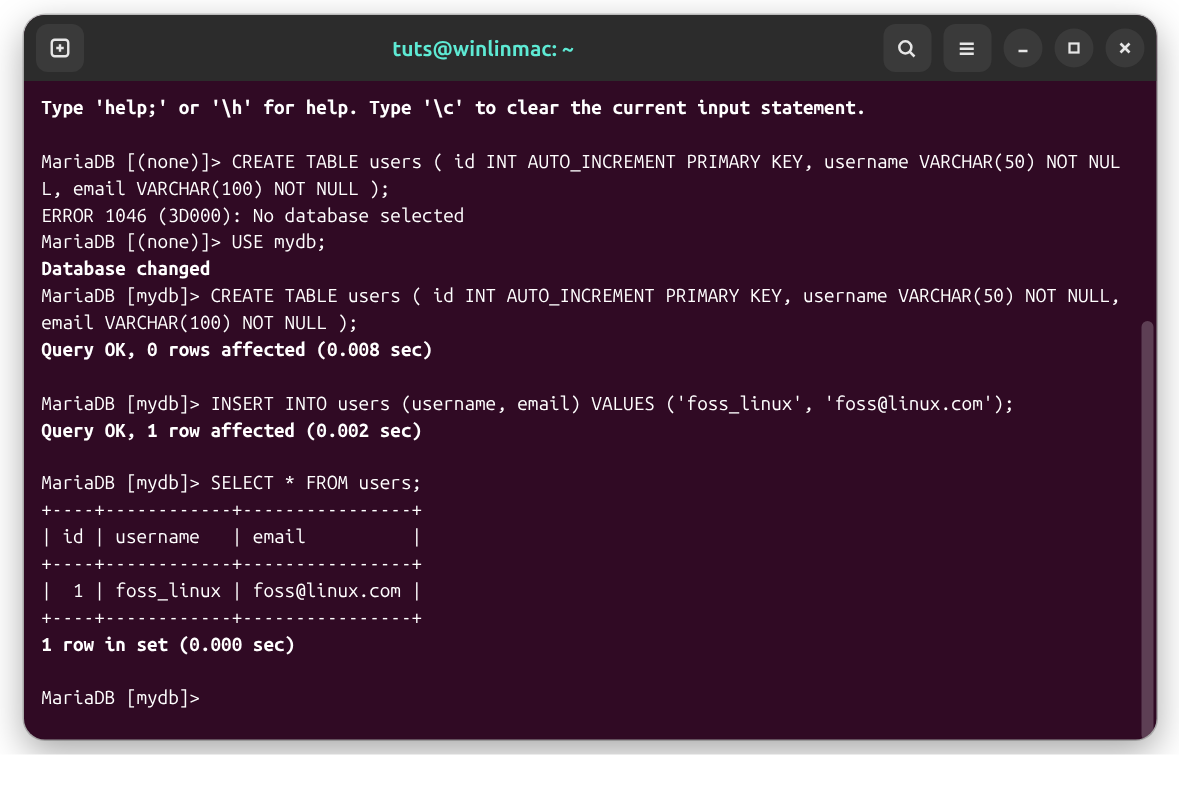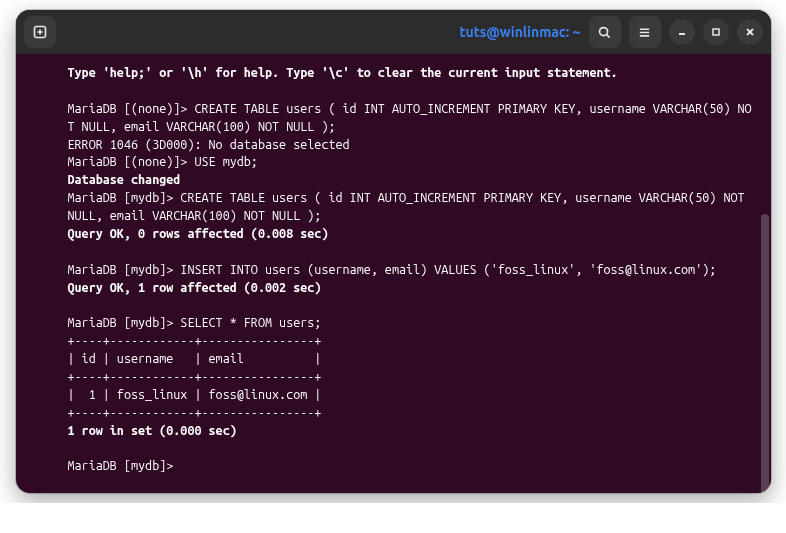--- a/index.html
+++ b/index.html
@@ -23,22 +23,22 @@
       height: 44px;
       background: #2c2c2c;
       display: flex;
       align-items: center;
       padding: 0 8px;
       gap: 8px;
     }
     .tb-left { display: flex; gap: 8px; }
     .tb-center {
       flex: 1;
-      text-align: right;
-      color: #3b82f6;
+      text-align: center;
+      color: #5eead4;
       font-family: 'Ubuntu', 'Cantarell', sans-serif;
       font-size: 14px;
       font-weight: 600;
     }
     .tb-right { display: flex; gap: 8px; align-items: center; }
     .tb-btn {
       width: 32px;
       height: 32px;
       border-radius: 8px;
       background: #3a3a3a;
@@ -55,21 +55,20 @@
       background: #3a3a3a;
       display: flex;
       align-items: center;
       justify-content: center;
       color: #e6e6e6;
       cursor: pointer;
     }
     .terminal-body {
       padding: 10px 12px 18px 12px;
       position: relative;
-      margin-left: 40px;
     }
     .terminal-content {
       color: #ffffff;
       font-size: 12.6px;
       line-height: 1.42;
       white-space: pre-wrap;
       word-break: break-all;
       font-family: 'Ubuntu Mono', 'Consolas', 'Courier New', monospace;
     }
     .bold { font-weight: 700; }

